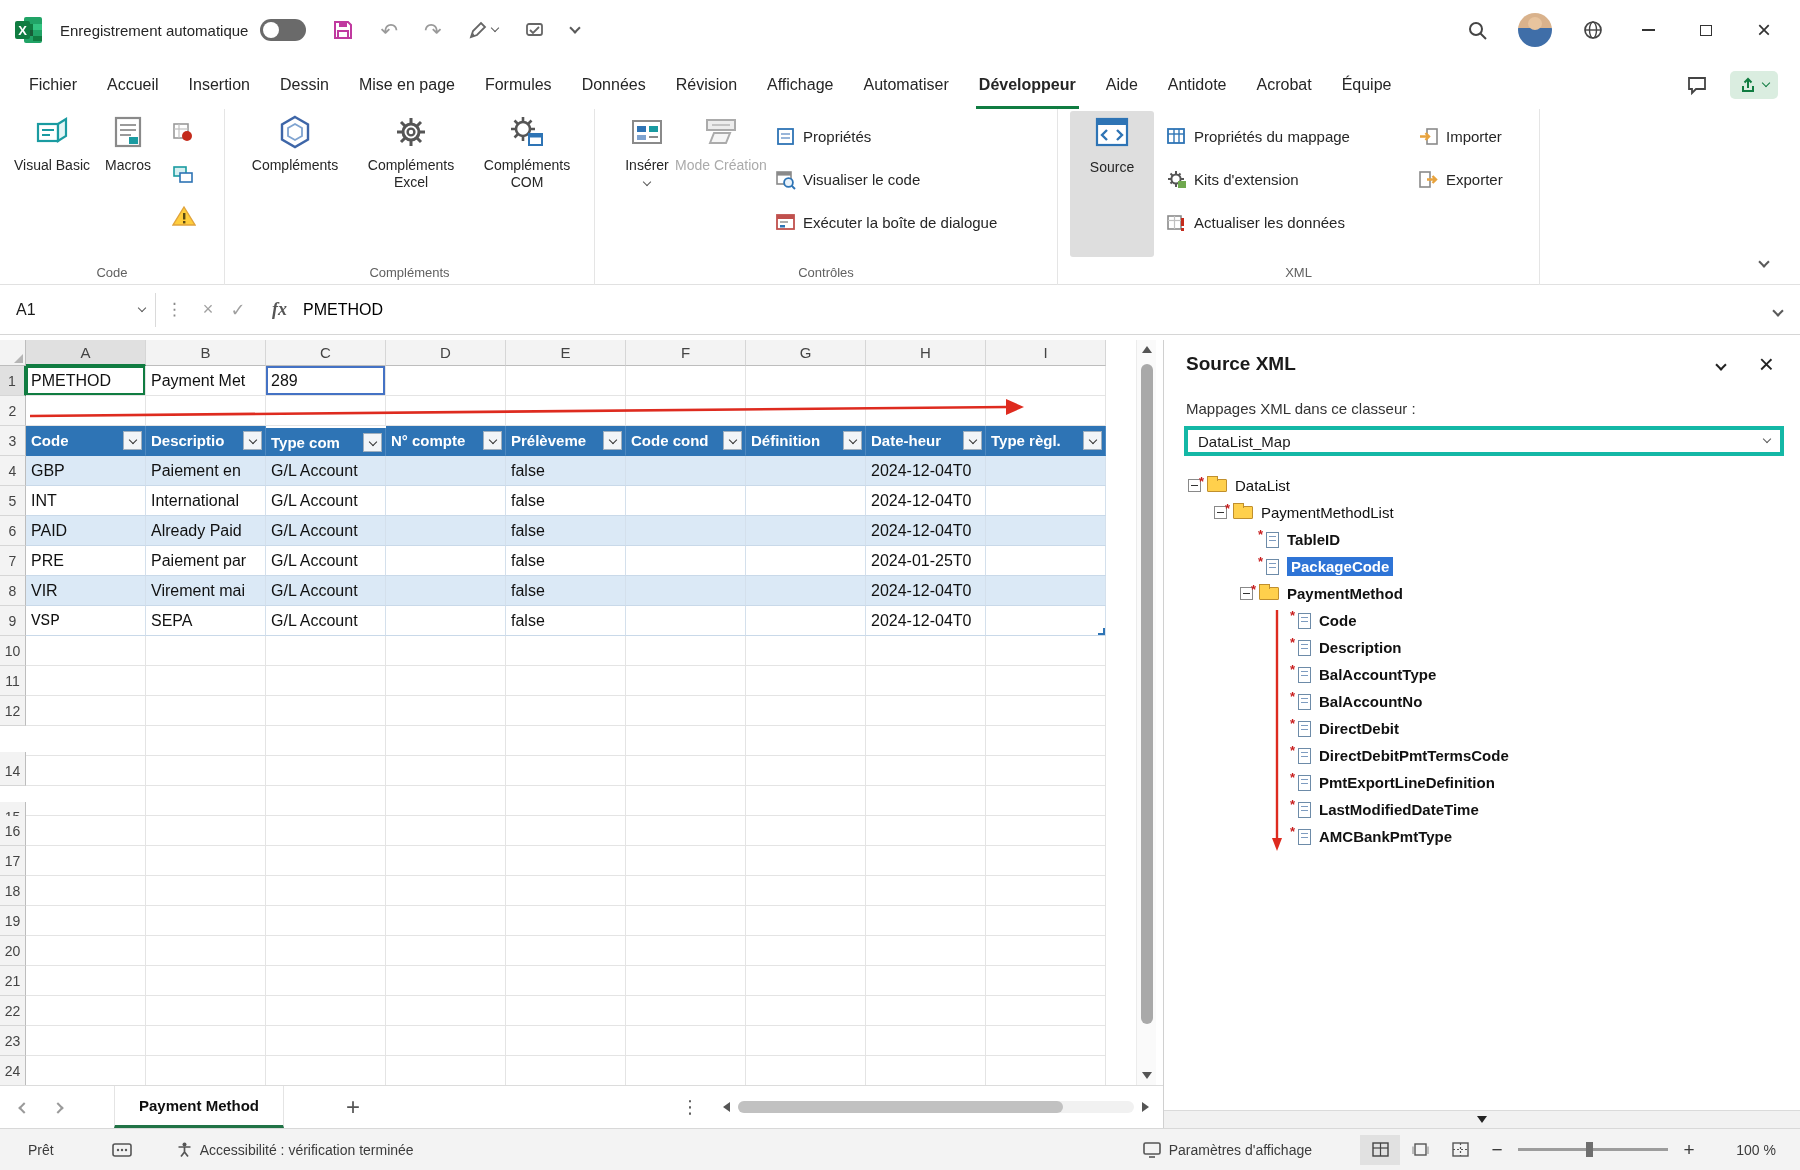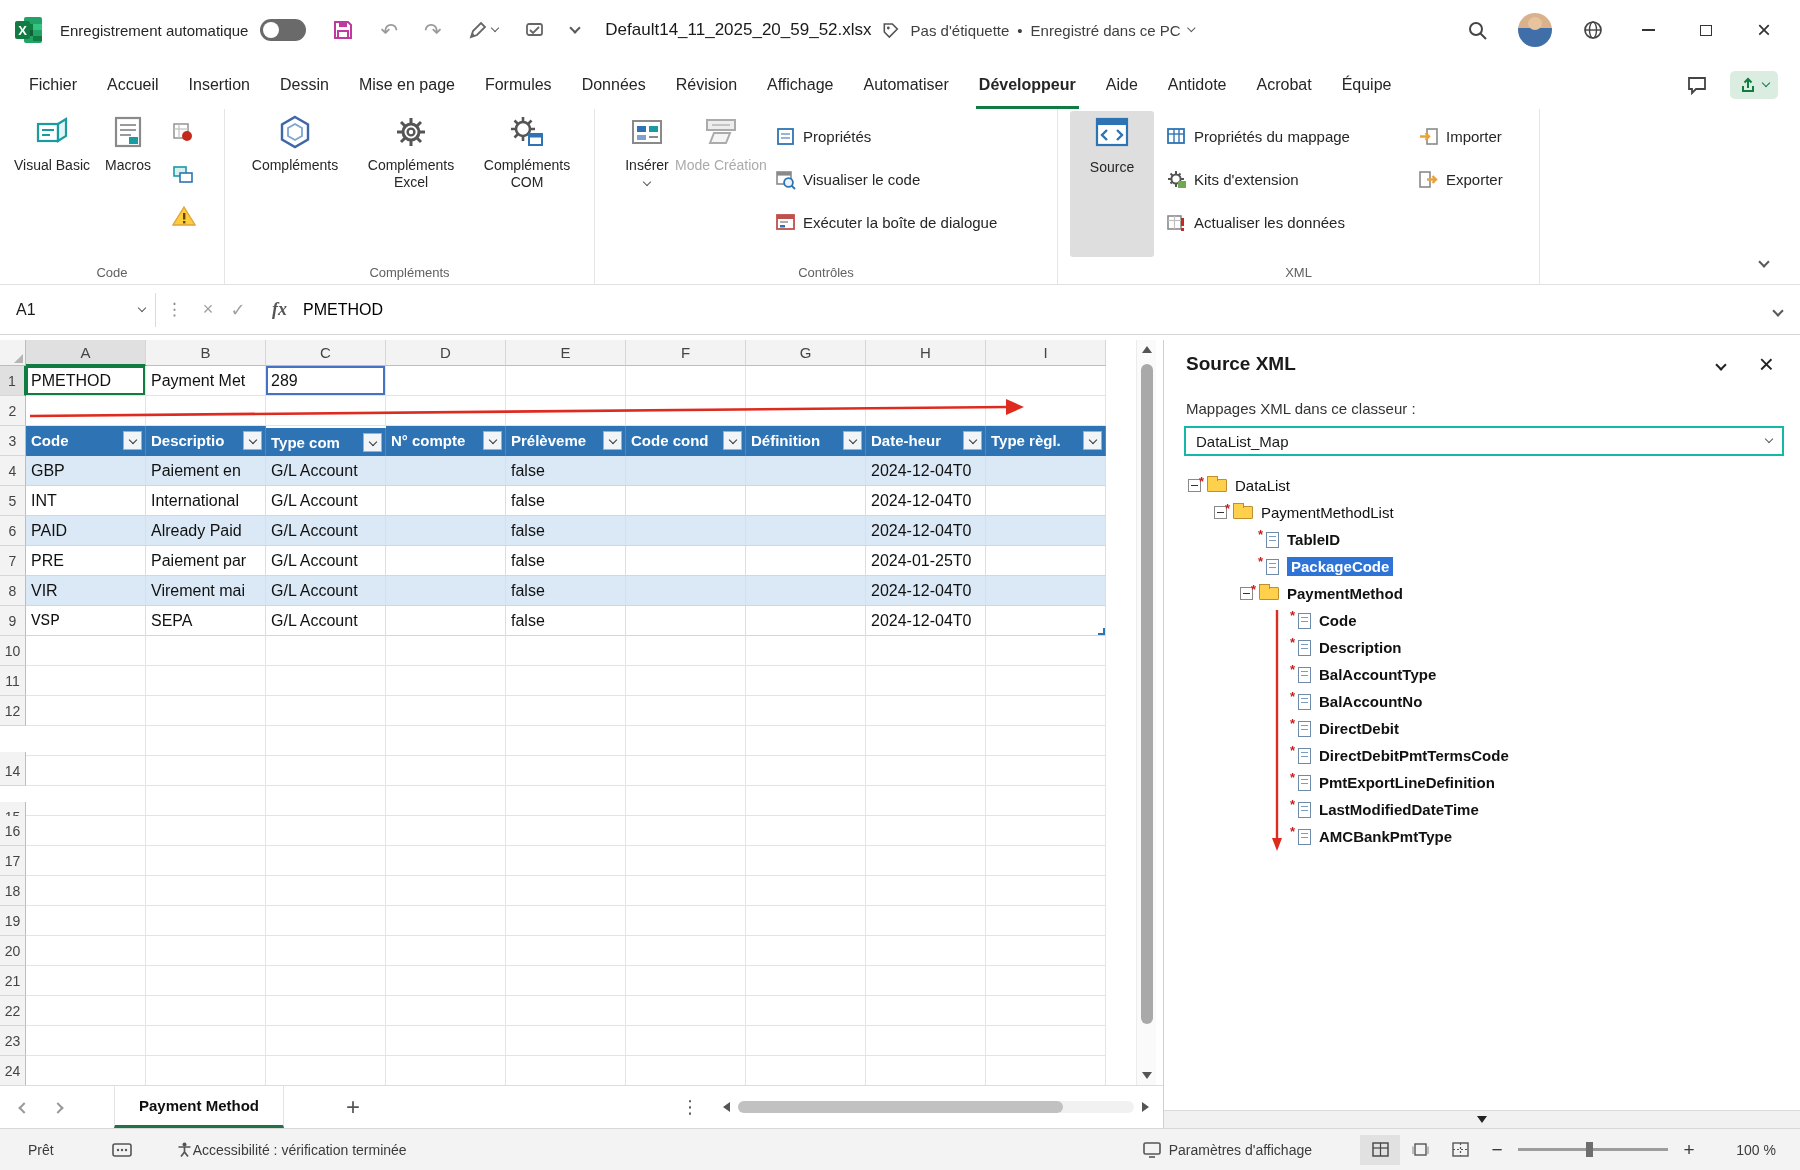--- a/index.html
+++ b/index.html
@@ -99,38 +99,38 @@
   .addsheet { margin-left:62px; font-size:24px; color:#555; line-height:1; }
   .kebab { margin-left:auto; color:#555; font-size:18px; margin-right:24px; }
   .hscroll { width:440px; height:100%; display:flex; align-items:center; gap:8px; padding-right:14px; }
   .htrack { flex:1; height:12px; background:#F1F1F1; border-radius:6px; position:relative; }
   .hthumb { position:absolute; left:0; top:0; height:12px; width:82%; background:#C1C1C1; border-radius:6px; }
 
   
   .statusbar { position:absolute; left:0; top:1128px; width:1800px; height:42px; background:#F3F3F3; border-top:1px solid #D8D8D8; display:flex; align-items:center; font-size:14px; color:#3b3b3b; }
   .sb-ready { margin-left:28px; }
   .sb-macro { margin-left:58px; }
-  .sb-acc { margin-left:44px; display:flex; align-items:center; gap:0; }
+  .sb-acc { margin-left:44px; display:flex; align-items:center; gap:7px; }
   .sb-right { margin-left:auto; display:flex; align-items:center; gap:0; }
   .sb-disp { display:flex; align-items:center; gap:8px; margin-right:48px; }
   .viewbtn { width:40px; height:30px; display:flex; align-items:center; justify-content:center; }
   .viewbtn.sel { background:#E1E1E1; }
   .zoom-minus,.zoom-plus { width:34px; text-align:center; font-size:19px; color:#3b3b3b; }
   .zoomtrack { width:150px; height:3px; background:#9c9c9c; position:relative; margin:0 4px; }
   .zoomthumb { position:absolute; left:68px; top:-6px; width:7px; height:15px; background:#6e6e6e; }
   .zoom-pct { width:70px; text-align:right; margin-right:24px; }
 
   
   #xml-pane { position:absolute; left:1163px; top:340px; width:637px; height:788px; background:#fff; border-left:1px solid #D0D0D0; }
   .xp-head { position:absolute; left:0; top:0; right:0; height:48px; display:flex; align-items:center; }
   .xp-title { margin-left:22px; font-size:19px; font-weight:bold; color:#1a1a1a; }
   .xp-btns { margin-left:auto; display:flex; align-items:center; gap:34px; margin-right:26px; }
   .xp-close { font-size:26px; color:#222; line-height:1; }
   .xp-maps-label { position:absolute; left:22px; top:60px; font-size:15px; color:#333; }
-  .xp-dropdown { position:absolute; left:20px; top:86px; width:600px; height:30px; border:2px solid #14b8a6; display:flex; align-items:center; justify-content:space-between; padding:0 10px; font-size:15px; color:#1a1a1a; background:#fff; }
+  .xp-dropdown { position:absolute; left:20px; top:86px; width:600px; height:30px; border:4px solid #14b8a6; display:flex; align-items:center; justify-content:space-between; padding:0 10px; font-size:15px; color:#1a1a1a; background:#fff; }
   .xp-tree { position:absolute; left:0; top:132px; right:0; bottom:22px; overflow:hidden; }
   .tr { position:relative; height:27px; display:flex; align-items:center; font-size:15px; color:#111; }
   .tr .lbl { margin-left:8px; white-space:nowrap; }
   .tr.b .lbl { font-weight:bold; }
   .tr .lbl.sel { background:#2E74D6; color:#fff; padding:1px 4px; }
   .lvl0 { padding-left:24px; } .lvl1 { padding-left:50px; } .lvl2f { padding-left:76px; } .leaf2 { padding-left:102px; } .leaf3 { padding-left:134px; }
   .expander { flex:none; width:13px; height:13px; background:#fff; border:1px solid #898989; position:relative; margin-right:6px; }
   .expander::before { content:""; position:absolute; left:2px; right:2px; top:5px; height:1px; background:#333; }
   .tico { flex:none; position:relative; }
   .folder-ic { width:20px; height:13px; background:#FFD04C; border:1px solid #C08F2D; border-radius:1px; position:relative; }
@@ -187,35 +187,20 @@
         <svg width="21" height="21" viewBox="0 0 21 21">
             <rect x="3" y="4" width="15" height="11" rx="2" fill="none" stroke="#666" stroke-width="1.8"></rect>
             <path d="M6 10 l3 3 l6 -6" fill="none" stroke="#666" stroke-width="1.8"></path>
           </svg>
       </span>
       <span class="qat-icon">
           <i class="chev"></i>
         </span>
     </div>
 
-    <div class="tb-center">
-      <span class="doc-title">Default14_11_2025_20_59_52.xlsx</span>
-      <span class="mini">
-        <svg width="19" height="19" viewBox="0 0 19 19">
-            <path d="M3 3 h8 l5 5 v0 l-8 8 -5 -5 Z" fill="none" stroke="#555" stroke-width="1.6"></path>
-            <circle cx="7" cy="7" r="1.4" fill="#555"></circle>
-          </svg>
-      </span>
-      <span class="doc-meta">
-        <span>Pas d'étiquette</span>
-        <span>•</span>
-        <span>Enregistré dans ce PC</span>
-        <i class="chev tiny"></i>
-      </span>
-    </div>
 
     <div class="tb-right">
       <span class="mini">
         <svg width="21" height="21" viewBox="0 0 21 21">
             <circle cx="9" cy="9" r="6" fill="none" stroke="#444" stroke-width="2"></circle>
             <line x1="13.5" y1="13.5" x2="19" y2="19" stroke="#444" stroke-width="2"></line>
           </svg>
       </span>
       <span class="avatar"></span>
       <span class="mini">

